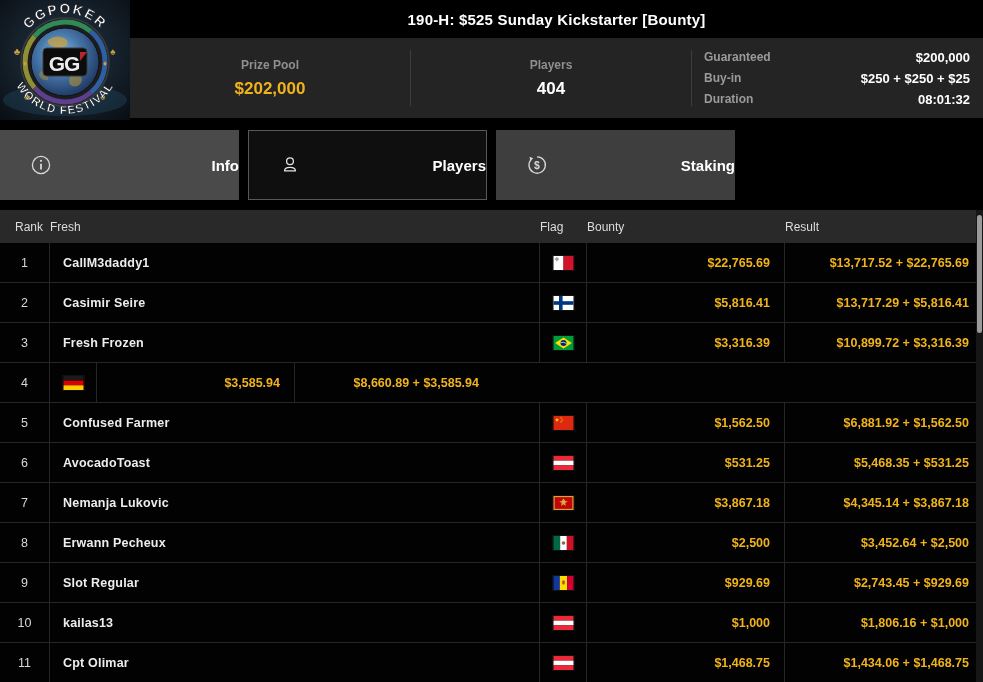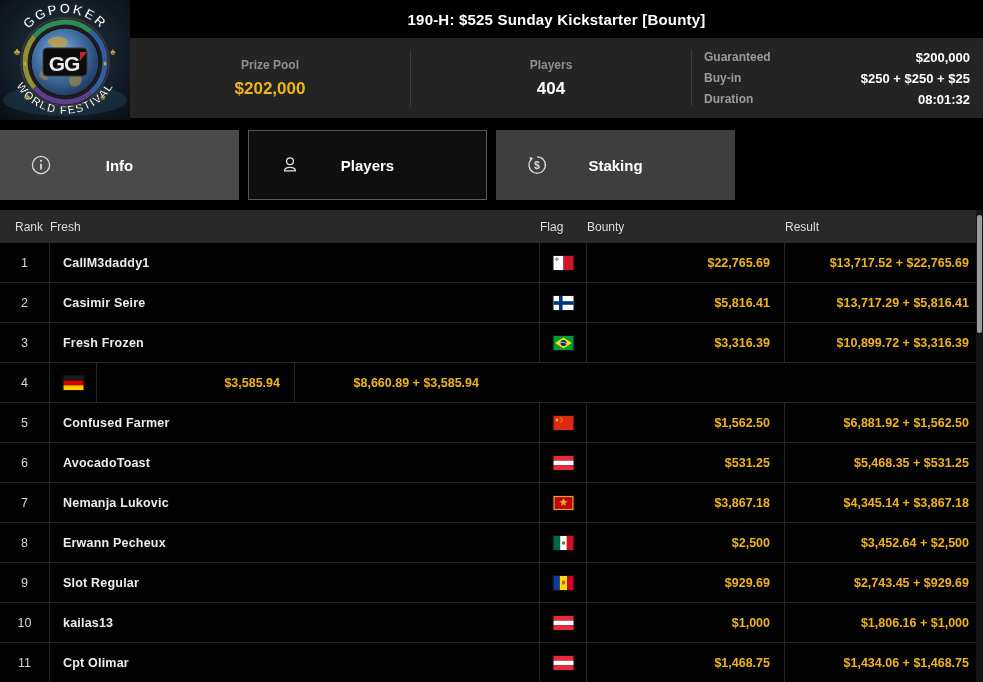--- a/index.html
+++ b/index.html
@@ -20,21 +20,21 @@
   .stat-value { margin-top:7px; font-size:17px; font-weight:bold; color:#fff; }
   .stat-value.gold { color:#f1b31c; }
   .vdiv { width:1px; background:#3d3d3d; margin:12px 0; }
   .details { flex:1; display:flex; flex-direction:column; justify-content:center; padding:0 13px 0 12px; }
   .drow { display:flex; justify-content:space-between; align-items:center; height:21px; }
   .dlabel { color:#9a9a9a; font-size:12px; font-weight:bold; }
   .dvalue { color:#fff; font-size:13px; font-weight:bold; }
 
   
   .tabs { margin-top:10px; height:70px; display:grid; grid-template-columns:repeat(4,1fr); gap:9px; }
-  .tab { position:relative; background:#3e3e3e; display:flex; align-items:center; justify-content:center; cursor:pointer; }
+  .tab { position:relative; background:#3e3e3e; display:flex; align-items:center; justify-content:flex-end; cursor:pointer; }
   .tab.lighter { background:#4a4a4a; }
   .tab.active { background:#0f0f0f; border:1px solid #585858; }
   .tab .ticon { position:absolute; left:29px; top:50%; transform:translateY(-50%); width:24px; height:24px; }
   .tab .tlabel { color:#fff; font-size:15px; font-weight:bold; }
 
   
   .table-wrap { position:relative; margin-top:10px; }
   .thead { height:33px; background:#292929; display:flex; align-items:center; }
   .th { color:#dcdcdc; font-size:12px; }
   .tbody { height:439px; overflow:hidden; background:#020202; }

